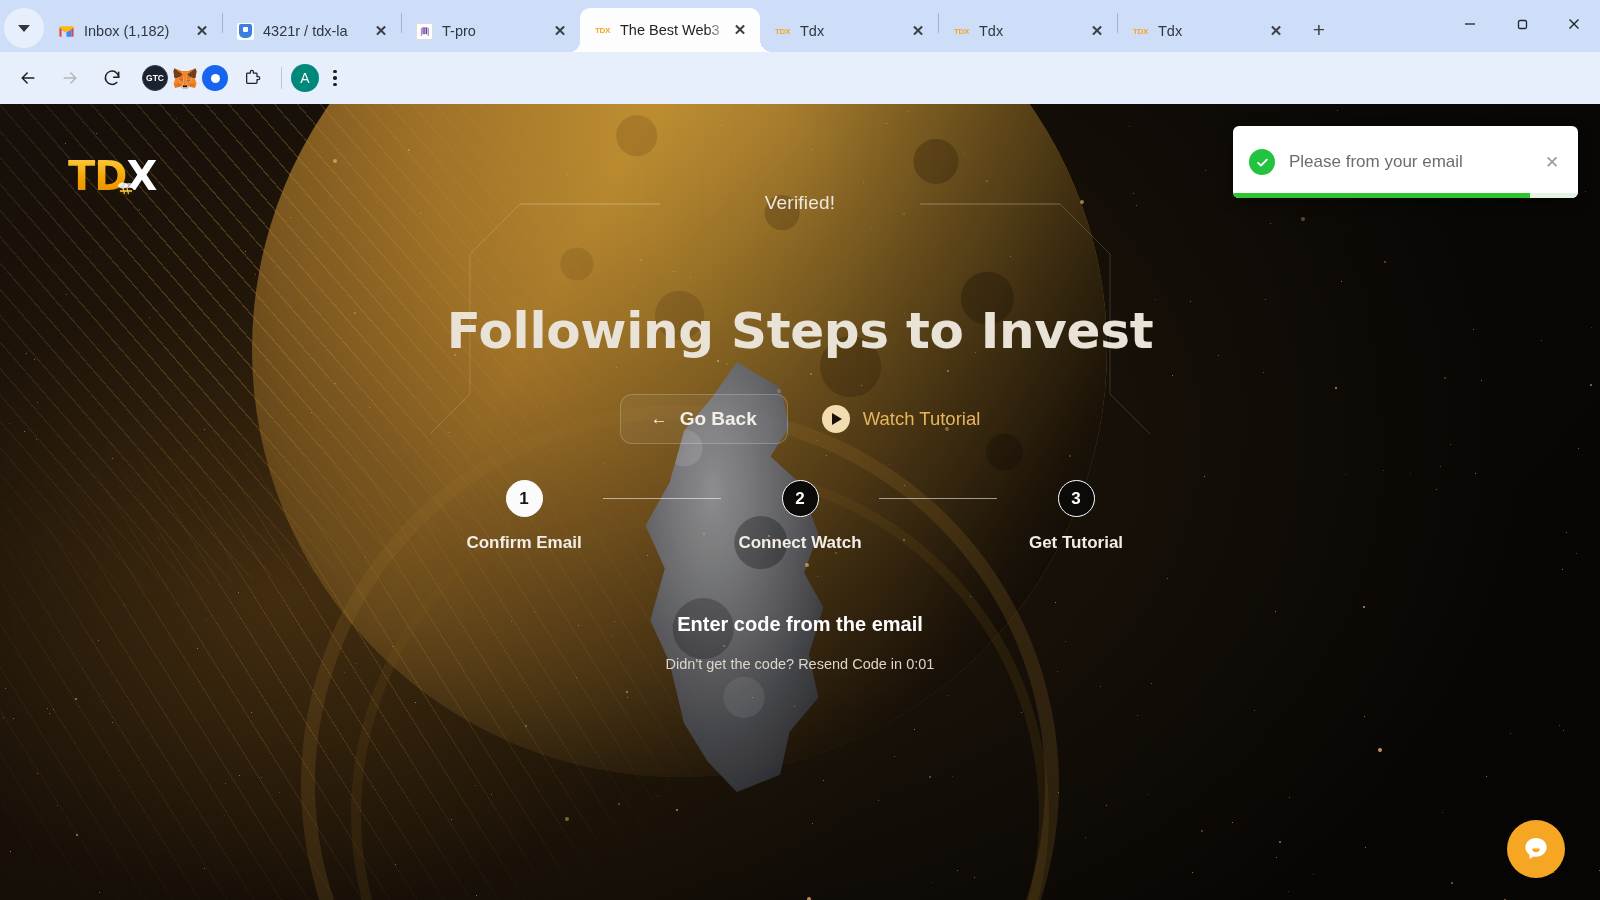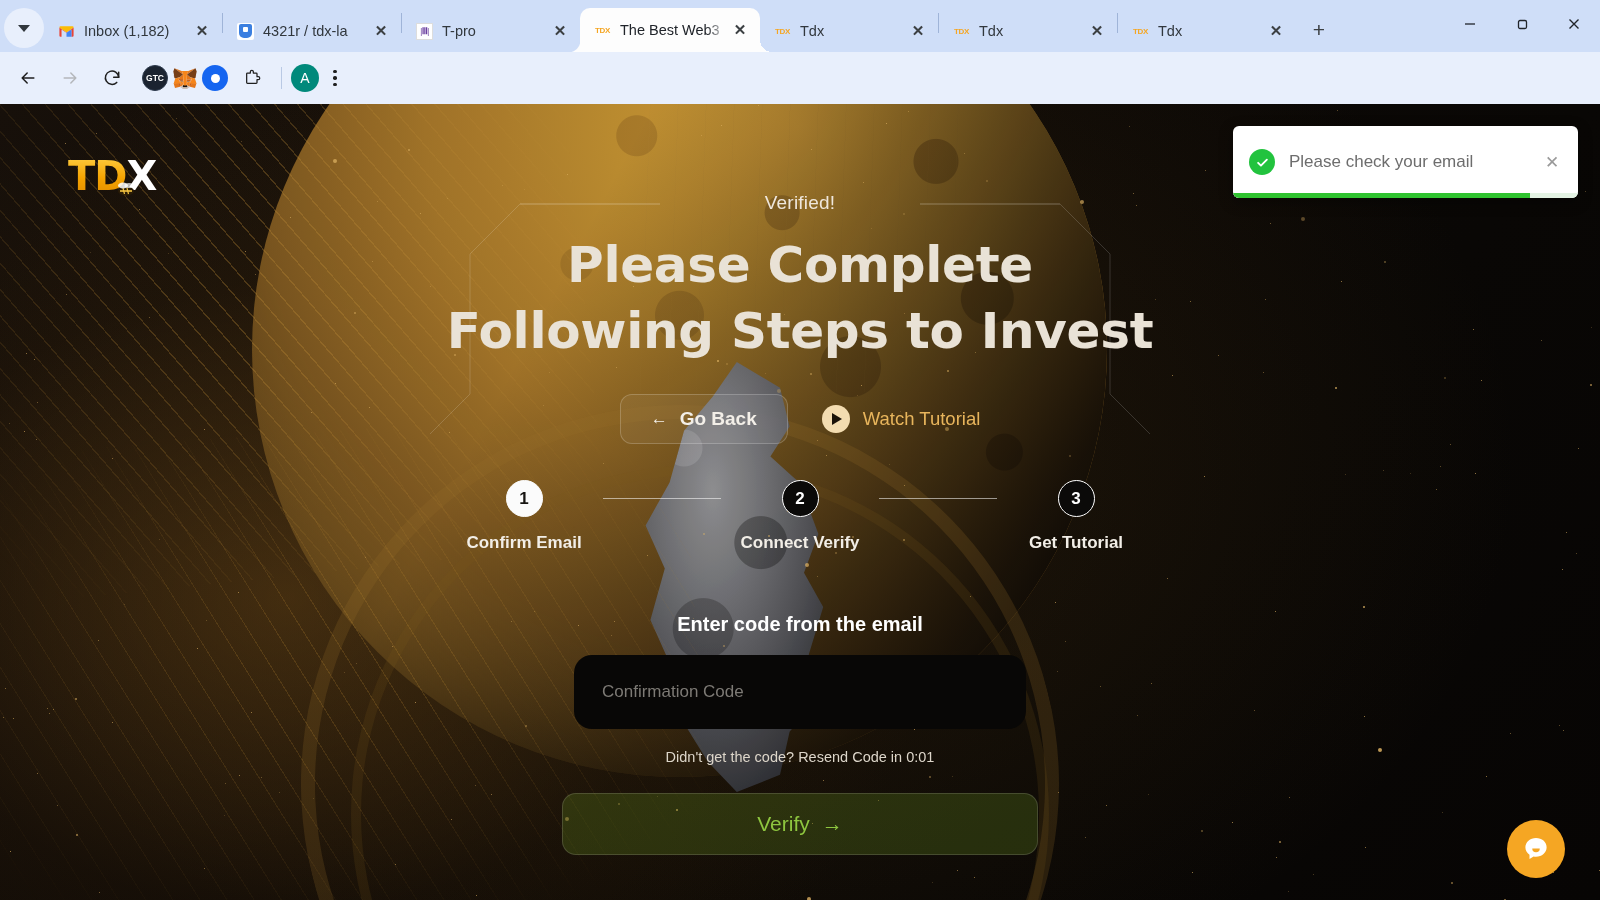--- a/index.html
+++ b/index.html
@@ -806,21 +806,21 @@
           <path d="M8 9h12" stroke="#f5c542" stroke-width="1.6"></path>
           <path d="M11 6l1.5 6M15 6l1.5 6" stroke="#f5c542" stroke-width="1.2"></path>
           <ellipse cx="11" cy="3.5" rx="5" ry="3" fill="#ffffff" opacity=".85"></ellipse>
           <ellipse cx="17" cy="3.5" rx="4.5" ry="2.6" fill="#ffffff" opacity=".7"></ellipse>
         </svg>
       </div>
 
       <div class="welcome">Verified!</div>
 
       <h1 class="headline">
-        <span>Please Complete</span><br>
+        <br>
         <span>Following Steps to Invest</span>
       </h1>
 
       <div class="actions">
         <div class="go-back">
           <span class="arr">←</span>
           <span>Go Back</span>
         </div>
         <div class="watch">
           <span class="play-circle">
@@ -831,48 +831,43 @@
       </div>
 
       <div class="stepper">
         <div class="step active">
           <div class="bubble">1</div>
           <div class="slabel">Confirm Email</div>
         </div>
         <div class="connector"></div>
         <div class="step idle">
           <div class="bubble">2</div>
-          <div class="slabel">Connect Verify</div>
+          <div class="slabel">Connect Watch</div>
         </div>
         <div class="connector"></div>
         <div class="step idle">
           <div class="bubble">3</div>
           <div class="slabel">Get Tutorial</div>
         </div>
       </div>
 
       <div class="code-label">Enter code from the email</div>
 
-      <input class="code-input" type="text" placeholder="Confirmation Code" style="">
 
       <div class="resend">Didn't get the code? Resend Code in 0:01</div>
 
-      <div class="verify">
-        <span>Verify</span>
-        <span>→</span>
-      </div>
     </div>
 
     <div class="toast">
       <span class="toast-check">
         <svg viewBox="0 0 24 24" fill="none" stroke="#ffffff" stroke-width="3" stroke-linecap="round" stroke-linejoin="round">
             <path d="M5 12.5l4.5 4.5L19 7.5"></path>
           </svg>
       </span>
-      <span class="toast-msg">Please check your email</span>
+      <span class="toast-msg">Please from your email</span>
       <span class="toast-close">✕</span>
       <span class="toast-bar">
           <i id="toastfill" style="width: 86%;"></i>
         </span>
     </div>
 
     <div class="chat-fab">
       <svg viewBox="0 0 24 24">
         <path fill="#ffffff" d="M12 3.2c-4.7 0-8.5 3.3-8.5 7.4 0 2.4 1.3 4.5 3.3 5.9v3.4l3.3-1.9c.6.1 1.2.2 1.9.2 4.7 0 8.5-3.3 8.5-7.6S16.7 3.2 12 3.2z"></path>
         <path fill="#f5a623" d="M9 11.6h6a3 3 0 0 1-6 0z"></path>

